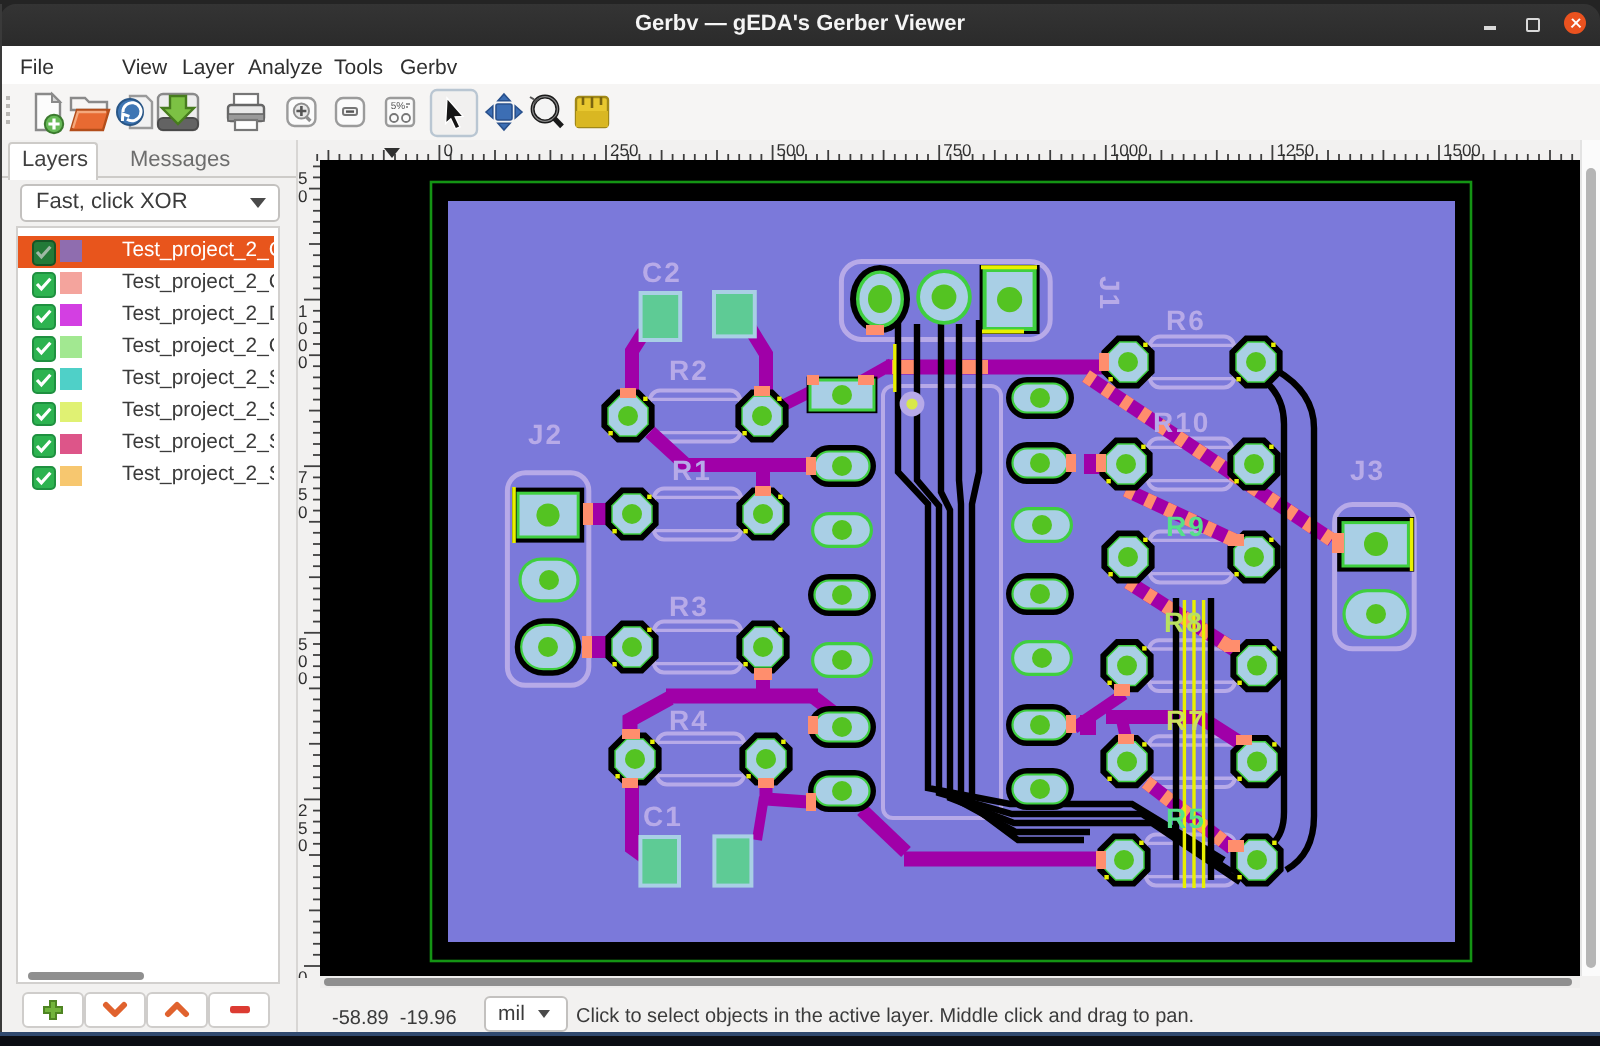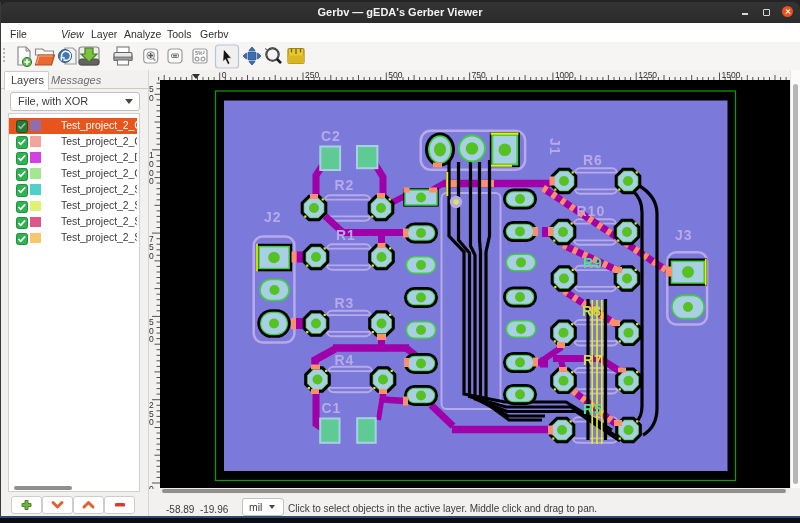--- a/index.html
+++ b/index.html
@@ -24,21 +24,21 @@
 <div class="abs" id="title">Gerbv — gEDA's Gerber Viewer</div>
 
 <div class="abs" style="left:742px;top:13px;width:6px;height:1.5px;background:#d9d9d9;"></div>
 <div class="abs" style="left:763px;top:9px;width:5px;height:5px;border:1.2px solid #d9d9d9;border-radius:1px;"></div>
 <div class="abs" style="left:782px;top:6px;width:11px;height:11px;border-radius:50%;background:#ea521f;"></div>
 <div class="abs" style="left:784.5px;top:10.8px;width:6px;height:1.4px;background:#fff;transform:rotate(45deg);"></div>
 <div class="abs" style="left:784.5px;top:10.8px;width:6px;height:1.4px;background:#fff;transform:rotate(-45deg);"></div>
 <div class="abs" id="menubar">
   <span class="menu" style="left:10px;">File</span>
   <span class="menu" style="left:33px;margin-top:32px;">Edit</span>
-  <span class="menu" style="left:61px;font-style:italic;">View</span>
+  <span class="menu" style="left:61px;">View</span>
   <span class="menu" style="left:91px;">Layer</span>
   <span class="menu" style="left:124px;">Analyze</span>
   <span class="menu" style="left:167px;">Tools</span>
   <span class="menu" style="left:200px;">Gerbv</span>
 </div>
 <div class="abs" id="toolbar">
 <svg width="800" height="28" viewBox="0 0 800 28">
 
   <line x1="4" y1="6" x2="4" y2="22" stroke="#b9b7b4" stroke-width="2" stroke-dasharray="2 2"></line>
 
@@ -120,24 +120,24 @@
     <rect x="-8" y="-0.5" width="16" height="8" fill="#d9b722"></rect>
     <path d="M-4.5,-7.5 v4 M0,-7.5 v5.5 M4.5,-7.5 v4" stroke="#7a6510" stroke-width="1.3"></path>
   </g>
 </svg>
 </div>
 <div class="abs" id="leftpanel">
 
   <div class="abs" style="left:0px;top:0px;width:148px;height:18px;border-bottom:1px solid #cdcbc8;"></div>
   <div class="abs" style="left:4px;top:1px;width:43px;height:18px;background:#ffffff;border:1px solid #cdcbc8;border-bottom:none;border-radius:2px 2px 0 0;"></div>
   <span class="tab" style="left:11px;top:4px;">Layers</span>
-  <span class="tab" style="left:51px;top:4px;color:#6d6d6d;font-style:italic;">Messages</span>
+  <span class="tab" style="left:65px;top:4px;color:#6d6d6d;">Messages</span>
 
   <div class="abs" style="left:10px;top:22px;width:128px;height:17px;background:#fff;border:1px solid #c3c1bf;border-radius:3px;"></div>
-  <span class="abs" style="left:18px;top:25px;font-size:11px;color:#3b3b3b;">File, with XOR</span>
+  <span class="abs" style="left:18px;top:25px;font-size:11px;color:#3b3b3b;">Fast, click XOR</span>
   <div class="abs" style="left:125px;top:29px;width:0;height:0;border-left:4px solid transparent;border-right:4px solid transparent;border-top:5px solid #4a4a4a;"></div>
 
   <div class="abs" style="left:8px;top:43px;width:130px;height:377px;background:#ffffff;border:1px solid #d2d0ce;"></div>
   <div id="rows" class="abs" style="left:0;top:0;width:137px;height:446px;overflow:hidden;">
       <div class="abs" style="left:9px;top:47.5px;width:128px;height:16px;background:#e8551c;"></div>
       <div class="abs" style="left:15.5px;top:50px;width:10.5px;height:10.5px;background:#237a38;border:1px solid #165426;border-radius:2.5px;"></div>
       <svg class="abs" style="left:15.5px;top:50px;" width="12" height="12">
         <path d="M2.5,6 l2.2,2.4 l4.5,-5" fill="none" stroke="#9db9a5" stroke-width="1.6"></path>
       </svg>
       <div class="abs" style="left:30px;top:50px;width:10.5px;height:10.5px;background:#8f6daf;"></div>

